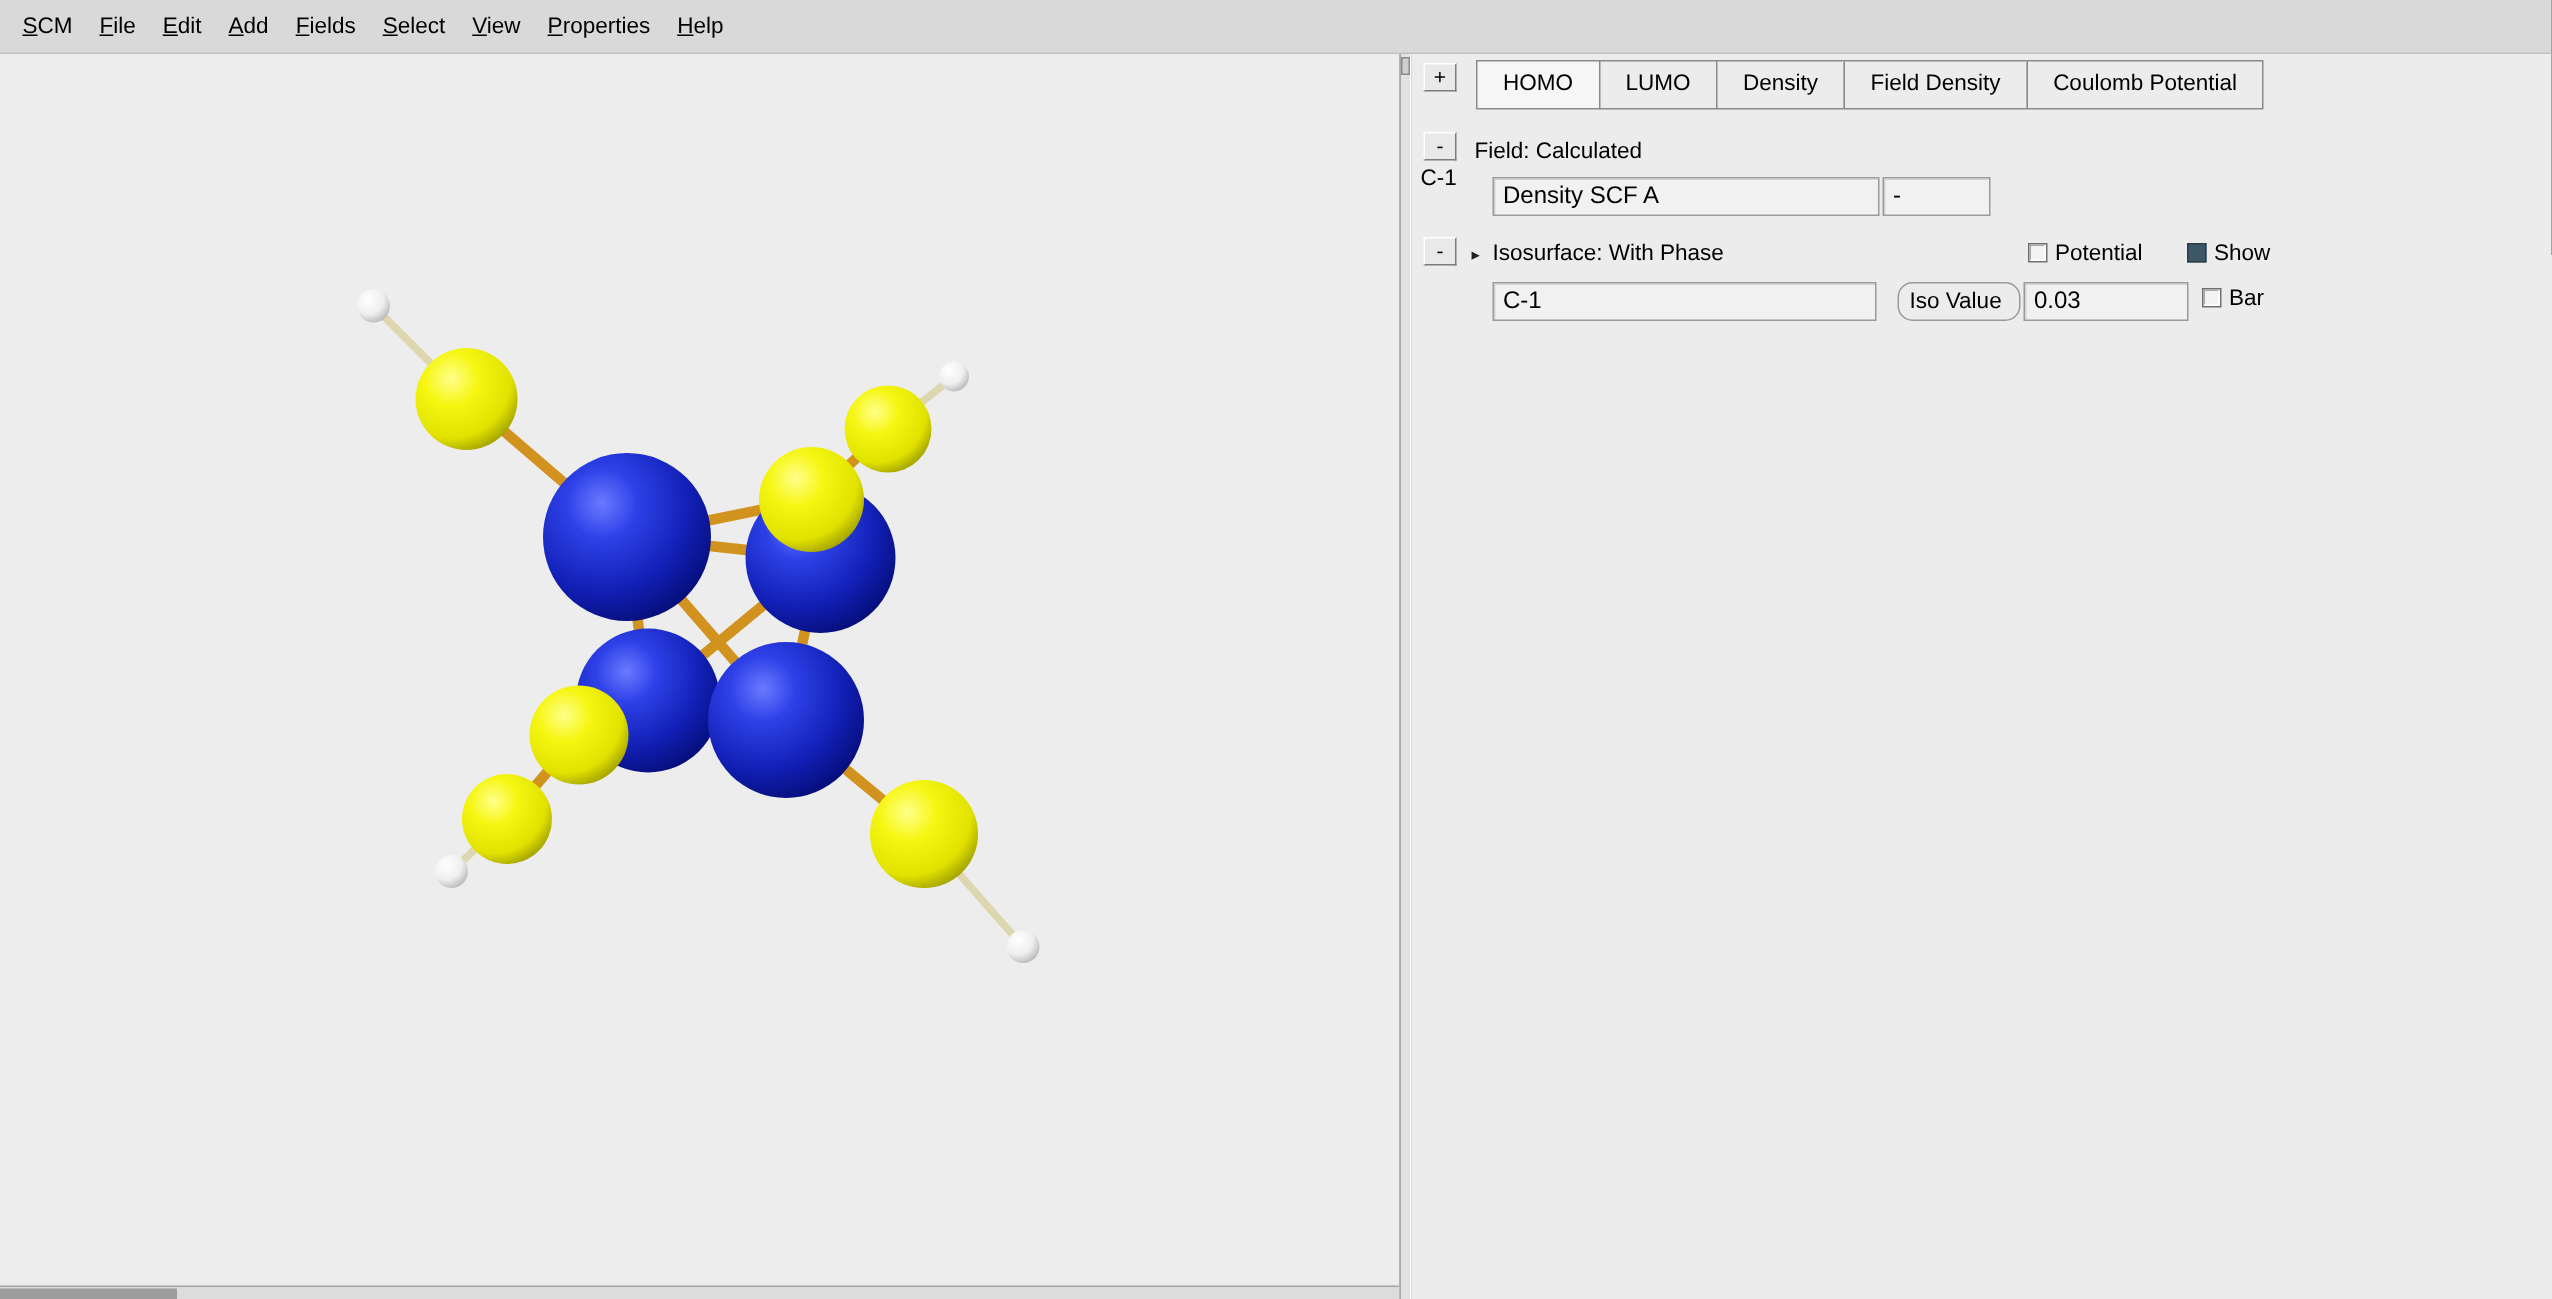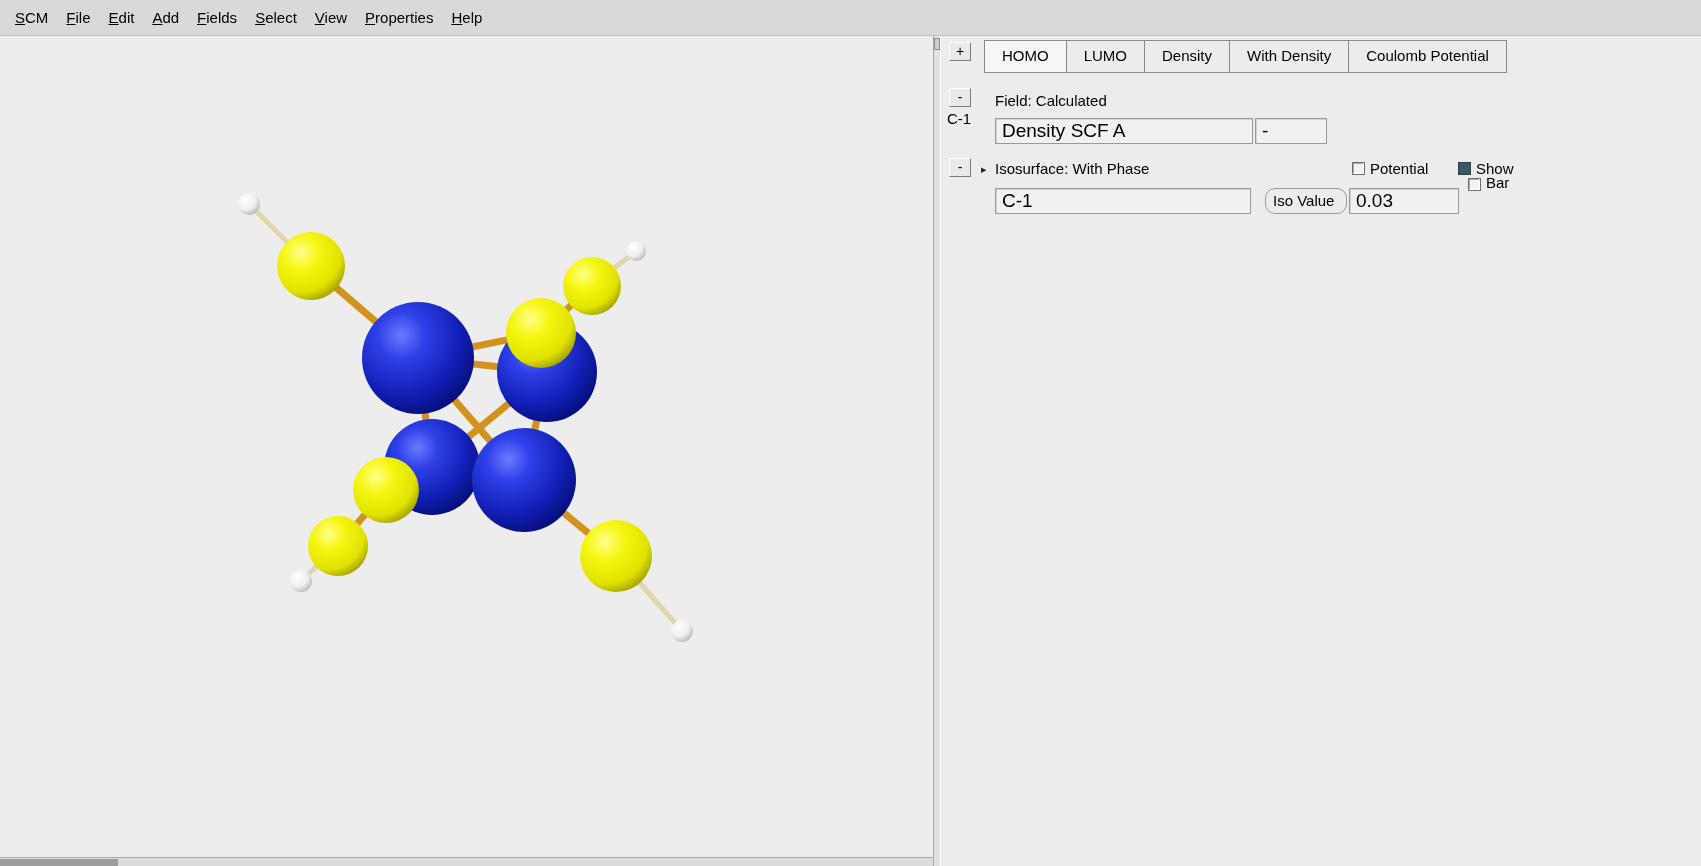--- a/index.html
+++ b/index.html
@@ -33,21 +33,21 @@
 
   .tabs { position:absolute; left:44px; top:4px; display:flex; height:33px; }
   .tab { border:1px solid #8a8a8a; background:#ececec; padding:0 17px; line-height:30px;
          margin-left:-1px; text-align:center; cursor:pointer; white-space:nowrap; }
   .tab.active { background:#f6f6f6; }
 
   .p-label { position:absolute; white-space:nowrap; }
   .row-id { position:absolute; white-space:nowrap; }
 
   .entry { position:absolute; height:26px; background:#f1f1f1; border:1px solid #9a9a9a;
-           box-shadow: inset 1px 1px 0 rgba(0,0,0,0.12); padding:0 6px; font-size:19px;
+           box-shadow: inset 1px 1px 0 rgba(0,0,0,0.12); padding:0 6px; font-size:16px;
            font-family:"Liberation Sans", sans-serif; color:#000; }
   .menulike { position:absolute; height:26px; background:#ececec; border:1px solid #9a9a9a;
               padding:0 7px; line-height:24px; white-space:nowrap; cursor:pointer; }
 
   .expander { position:absolute; font-size:11px; color:#222; cursor:pointer; }
 
   .check-row { position:absolute; display:flex; align-items:center; gap:5px; cursor:pointer; }
   .checkbox { display:inline-block; width:13px; height:13px; border:1px solid #6e6e6e; background:#f3f3f3;
               box-shadow: inset -1px -1px 0 #ffffff, inset 1px 1px 0 #a8a8a8; flex:0 0 auto; }
   .checkbox.checked { background:#3c5866; border-color:#2c3e48; box-shadow:none; }
@@ -131,28 +131,28 @@
   </div>
 
   <div class="panel">
 
     <button class="small-btn" style="left:8px; top:6px;">+</button>
 
     <div class="tabs">
       <div class="tab active">HOMO</div>
       <div class="tab">LUMO</div>
       <div class="tab">Density</div>
-      <div class="tab">With Density</div>
+      <div class="tab">Field Density</div>
       <div class="tab">Coulomb Potential</div>
     </div>
 
     <button class="small-btn" style="left:8px; top:52px;">-</button>
     <span class="row-id" style="left:6px; top:74px;">C-1</span>
 
-    <span class="p-label" style="left:54px; top:56px;text-align:right;">Field: Calculated</span>
+    <span class="p-label" style="left:42px; top:56px;text-align:right;">Field: Calculated</span>
 
     <input class="entry" style="left: 54px; top: 82px; width: 258px;" value="Density SCF A">
     <input class="entry" style="left: 314px; top: 82px; width: 72px;" value="-">
 
     <button class="small-btn" style="left:8px; top:122px;">-</button>
     <span class="expander" style="left:40px; top:127px;">▸</span>
     <span class="p-label" style="left:54px; top:124px;">Isosurface: With Phase</span>
 
     <div class="check-row" style="left:411px; top:124px;">
       <span class="checkbox"></span>
@@ -161,19 +161,19 @@
 
     <div class="check-row" style="left:517px; top:124px;">
       <span class="checkbox checked"></span>
       <span>Show</span>
     </div>
 
     <input class="entry" style="left: 54px; top: 152px; width: 256px;" value="C-1">
     <span class="menulike" style="left:324px; top:152px; width:82px;border-radius:10px;">Iso Value</span>
     <input class="entry" style="left: 408px; top: 152px; width: 110px;" value="0.03">
 
-    <div class="check-row" style="left:527px; top:138px;align-items:flex-end;">
+    <div class="check-row" style="left:527px; top:154px;">
       <span class="checkbox"></span>
       <span>Bar</span>
     </div>
 
   </div>
 </div>
 
 </body></html>

